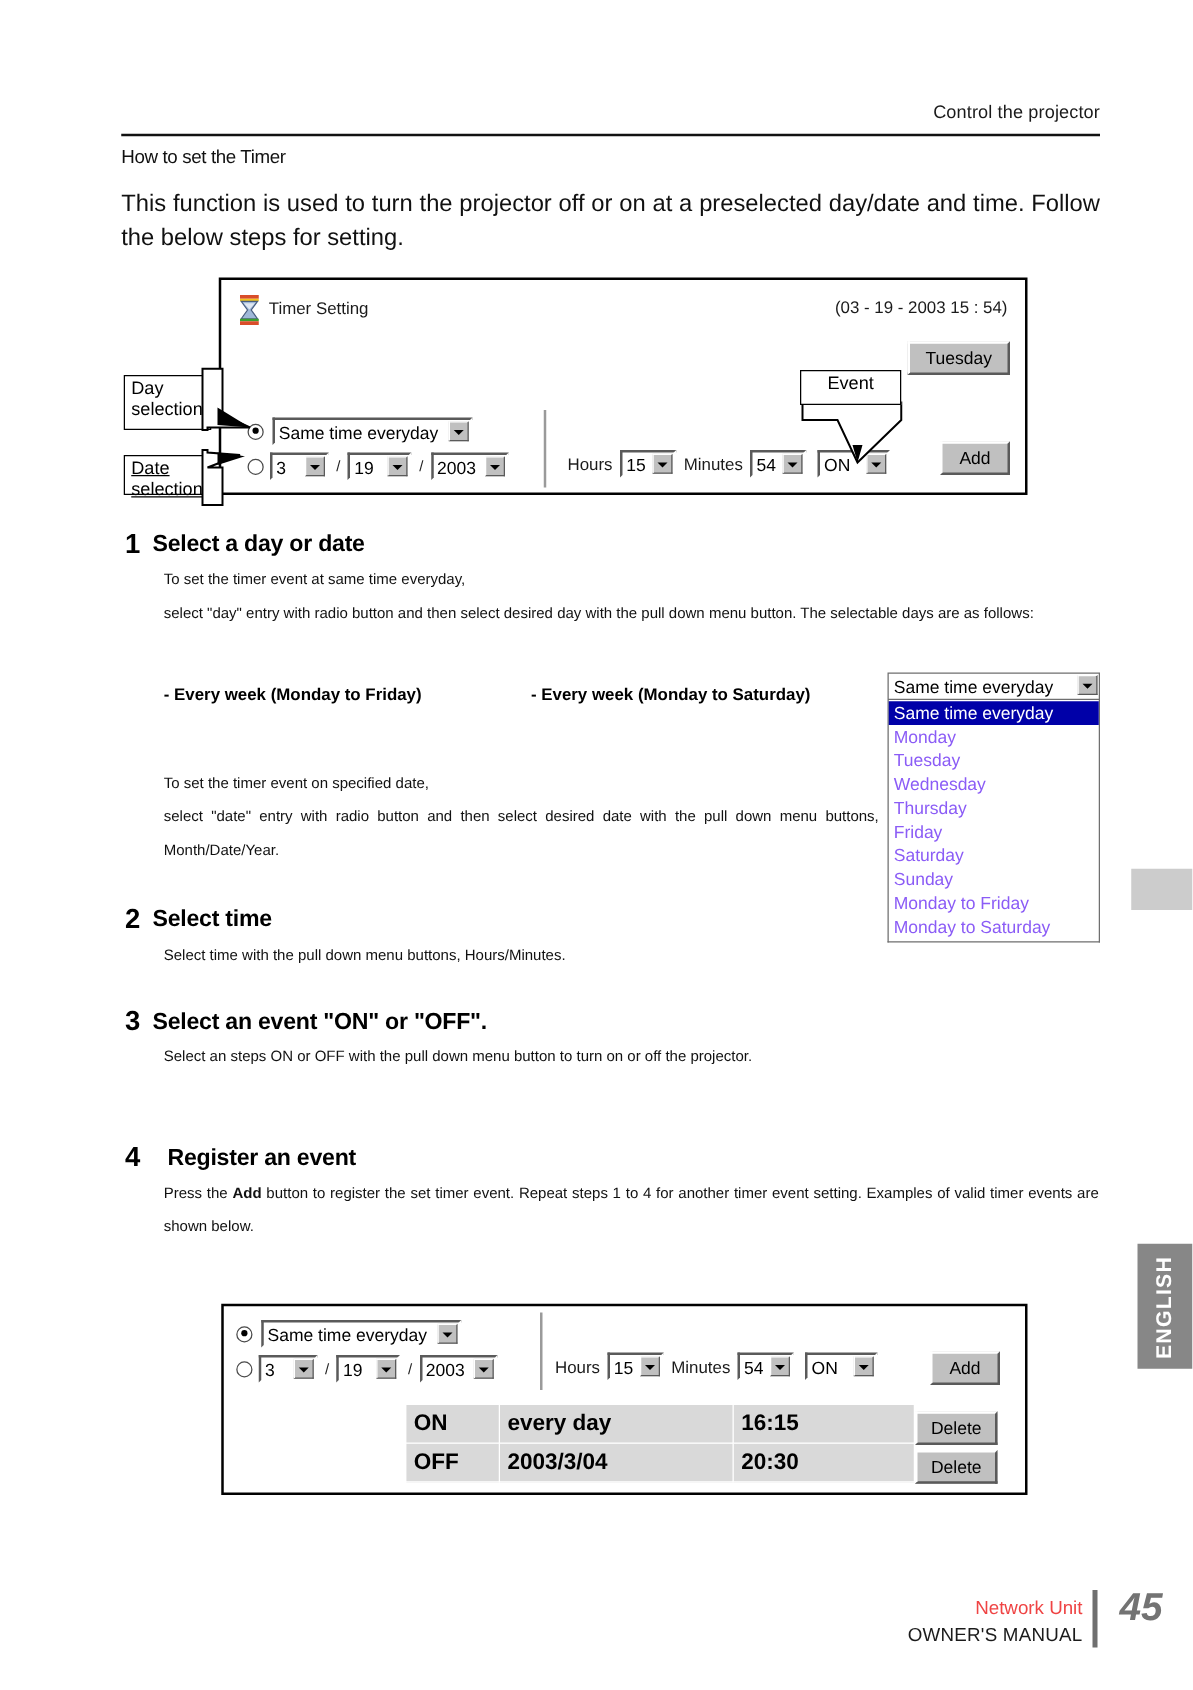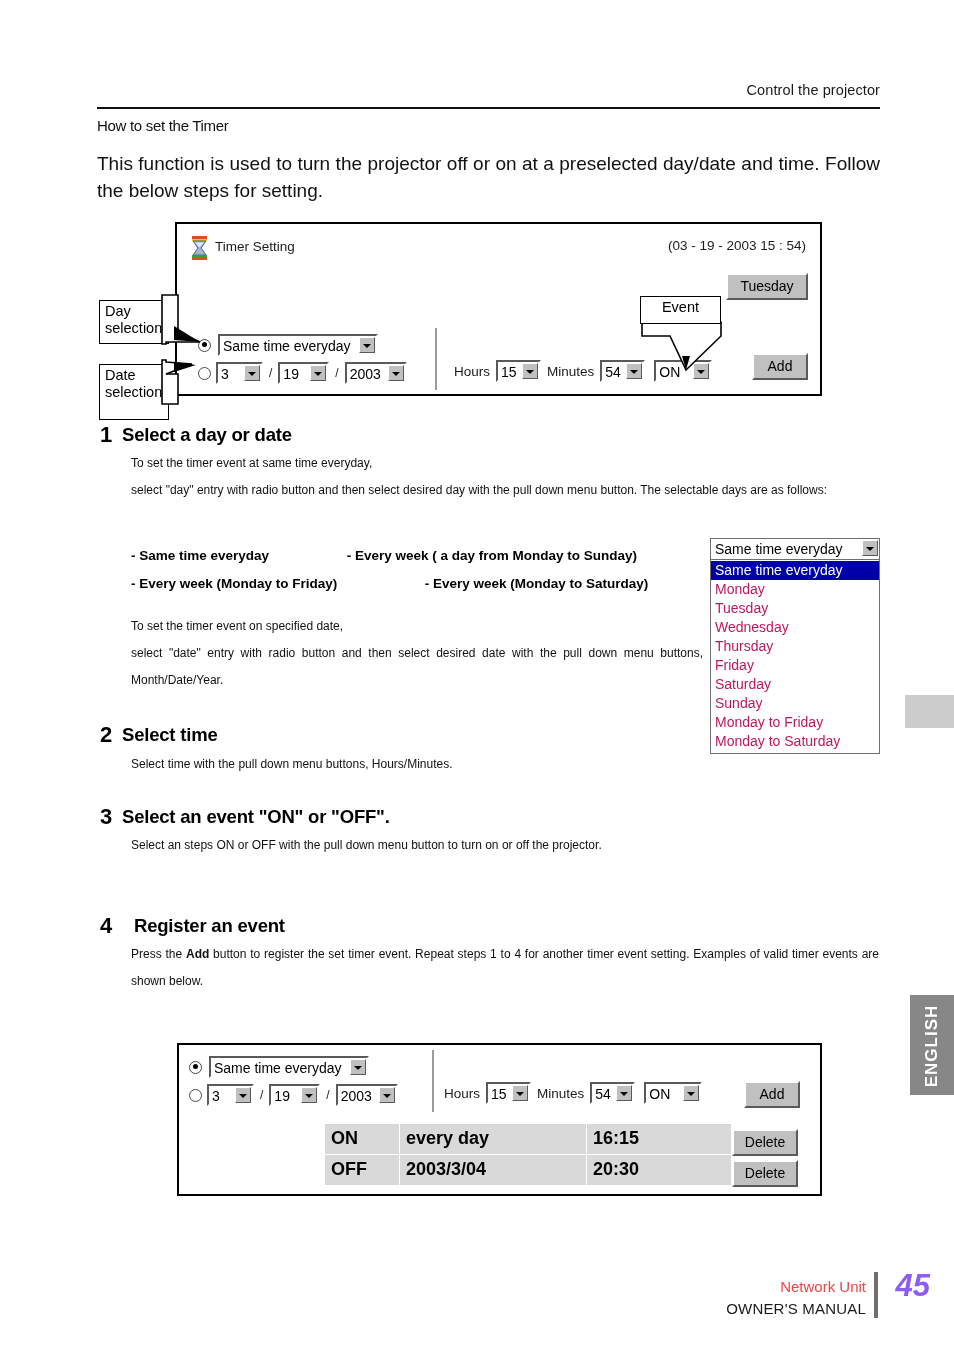--- a/index.html
+++ b/index.html
@@ -313,21 +313,21 @@
   .dd-list {
     border: 1.5px solid #6f6f6f;
     border-top: none;
     background: #ffffff;
     padding: 1px 0 2px;
   }
   .dd-item {
     font-size: 14px;
     line-height: 19px;
     padding: 0 4px;
-    color: #be185d;
+    color: #8b5cf6;
     white-space: nowrap;
   }
   .dd-item.sel {
     background: #0000a8;
     color: #ffffff;
   }
 
   
   .shot2 {
     position: absolute;
@@ -465,21 +465,21 @@
     height: 46px;
     background: #6f6f6f;
   }
   .footer-page {
     position: absolute;
     right: 24px;
     top: 1268px;
     font-size: 31px;
     font-weight: bold;
     font-style: italic;
-    color: #8b5cf6;
+    color: #737373;
   }
 </style>
 </head>
 <body>
 
 <div class="page-header">Control the projector</div>
 <div class="header-rule"></div>
 
 <div class="h1-title">How to set the Timer</div>
 <div class="intro">This function is used to turn the projector off or on at a preselected day/date and time. Follow the below steps for setting.</div>
@@ -548,21 +548,21 @@
 
 <div class="callout" style="left:99px; top:300px; width:70px; height:44px;">
   <div>Day</div>
   <div>selection</div>
 </div>
 <svg style="position:absolute; left:140px; top:290px; width:70px; height:60px; z-index:6;" viewBox="0 0 70 60">
   <polygon points="22,5 38,5 38,42 60,52 26,52 26,54 22,54" fill="#ffffff" stroke="#000000" stroke-width="1.6"></polygon>
   <polygon points="34,36 60,52 34,50" fill="#000000"></polygon>
 </svg>
 
-<div class="callout" style="left:99px; top:364px; width:70px; height:56px;">
+<div class="callout" style="left:99px; top:364px; width:70px; height:32px;text-decoration:underline;">
   <div>Date</div>
   <div>selection</div>
 </div>
 <svg style="position:absolute; left:140px; top:352px; width:70px; height:60px; z-index:6;" viewBox="0 0 70 60">
   <polygon points="26,22 52,12 26,10 26,8 22,8 22,52 38,52 38,22" fill="#ffffff" stroke="#000000" stroke-width="1.6"></polygon>
   <polygon points="34,20 56,13 34,10" fill="#000000"></polygon>
 </svg>
 
 <div class="callout" style="left:640px; top:296px; width:81px; height:28px; text-align:center;">
   <span>Event</span>
@@ -571,24 +571,20 @@
   <polygon points="2,2 81,2 81,16 46,50 30,16 2,16" fill="#ffffff" stroke="#000000" stroke-width="1.6"></polygon>
   <polygon points="42,36 46,50 50,36" fill="#000000"></polygon>
 </svg>
 
 <div class="step-num" style="left:100px; top:422px;">1</div>
 <div class="step-head" style="left:122px; top:424px;">Select a day or date</div>
 <div class="step-body" style="left:131px; top:450px; width:745px;">To set the timer event at same time everyday,</div>
 <div class="step-body just" style="left:131px; top:477px; width:748px;">select "day" entry with radio button and then select desired day with the pull down menu button. The selectable days are as follows:</div>
 
 <div class="day-list" style="left:131px; top:542px; width:560px;">
-  <div>
-    <span class="col2" style="width:212px;">- Same time everyday</span>
-    <span>- Every week ( a day from Monday to Sunday)</span>
-  </div>
   <div>
     <span class="col2" style="width:290px;">- Every week (Monday to Friday)</span>
     <span>- Every week (Monday to Saturday)</span>
   </div>
 </div>
 
 <div class="step-body" style="left:131px; top:613px; width:570px;">To set the timer event on specified date,</div>
 <div class="step-body just" style="left:131px; top:640px; width:572px;">select "date" entry with radio button and then select desired date with the pull down menu buttons, Month/Date/Year.</div>
 
 <div class="dropdown-wrap">

